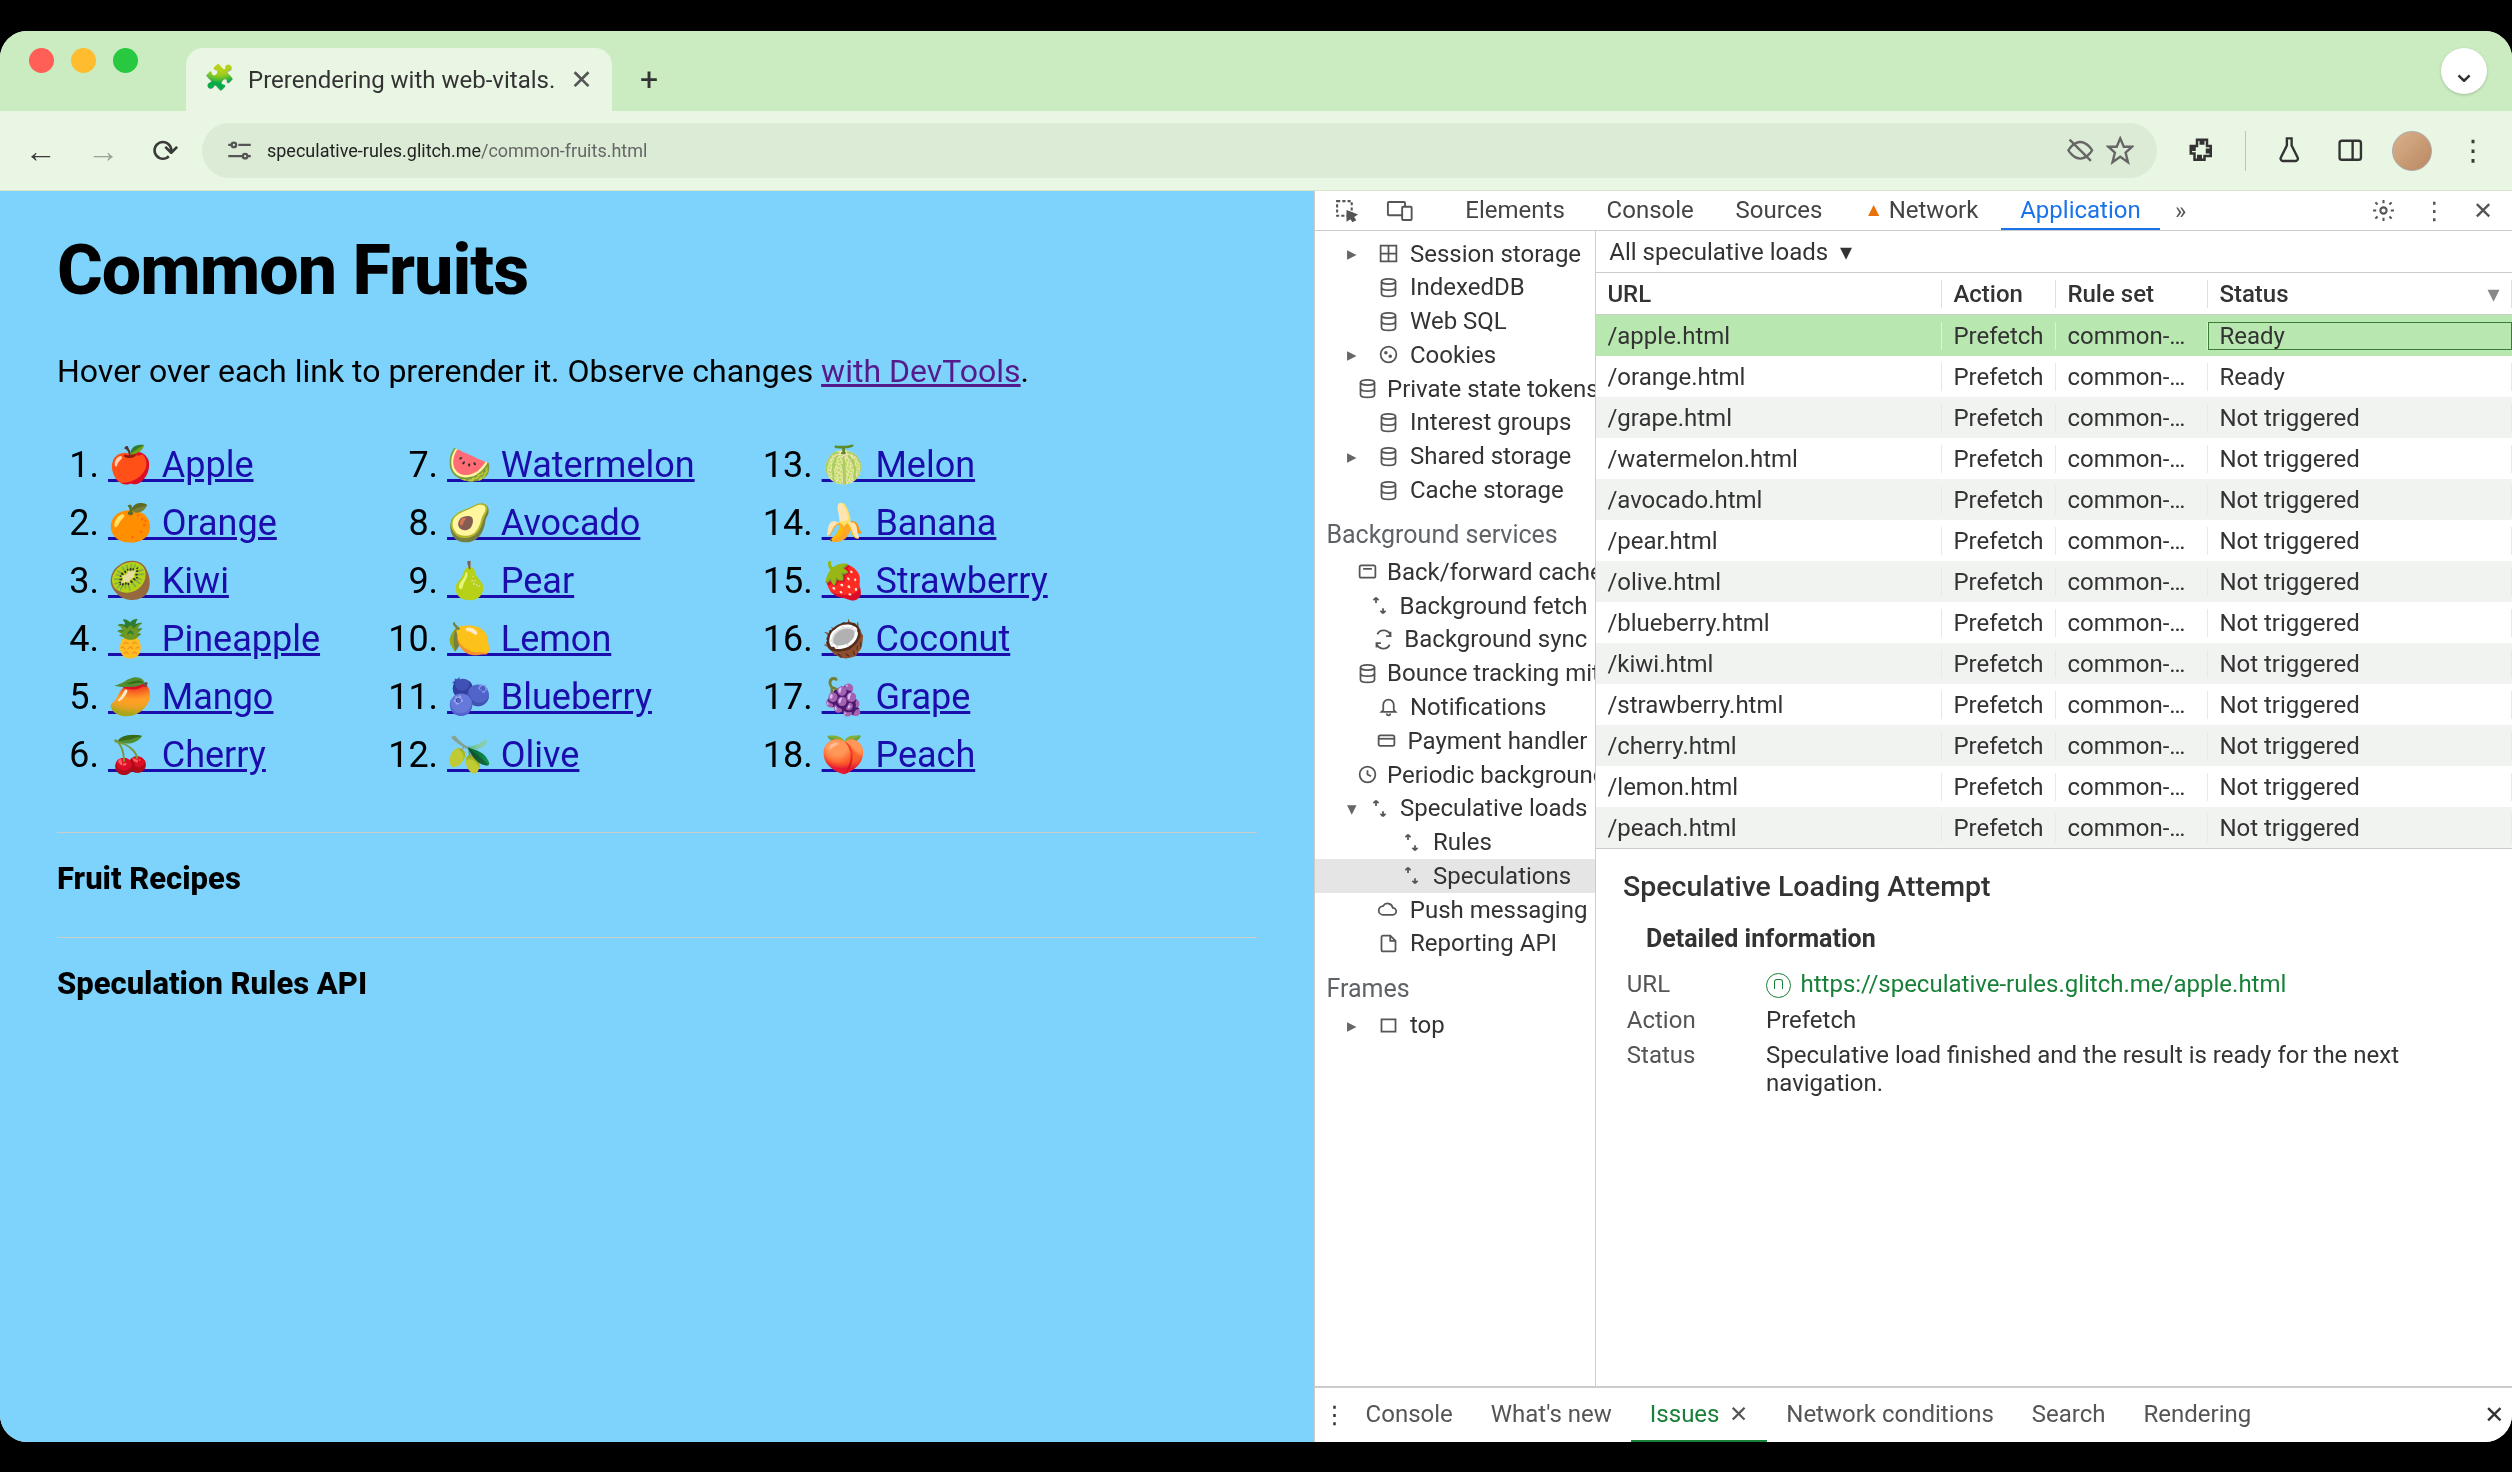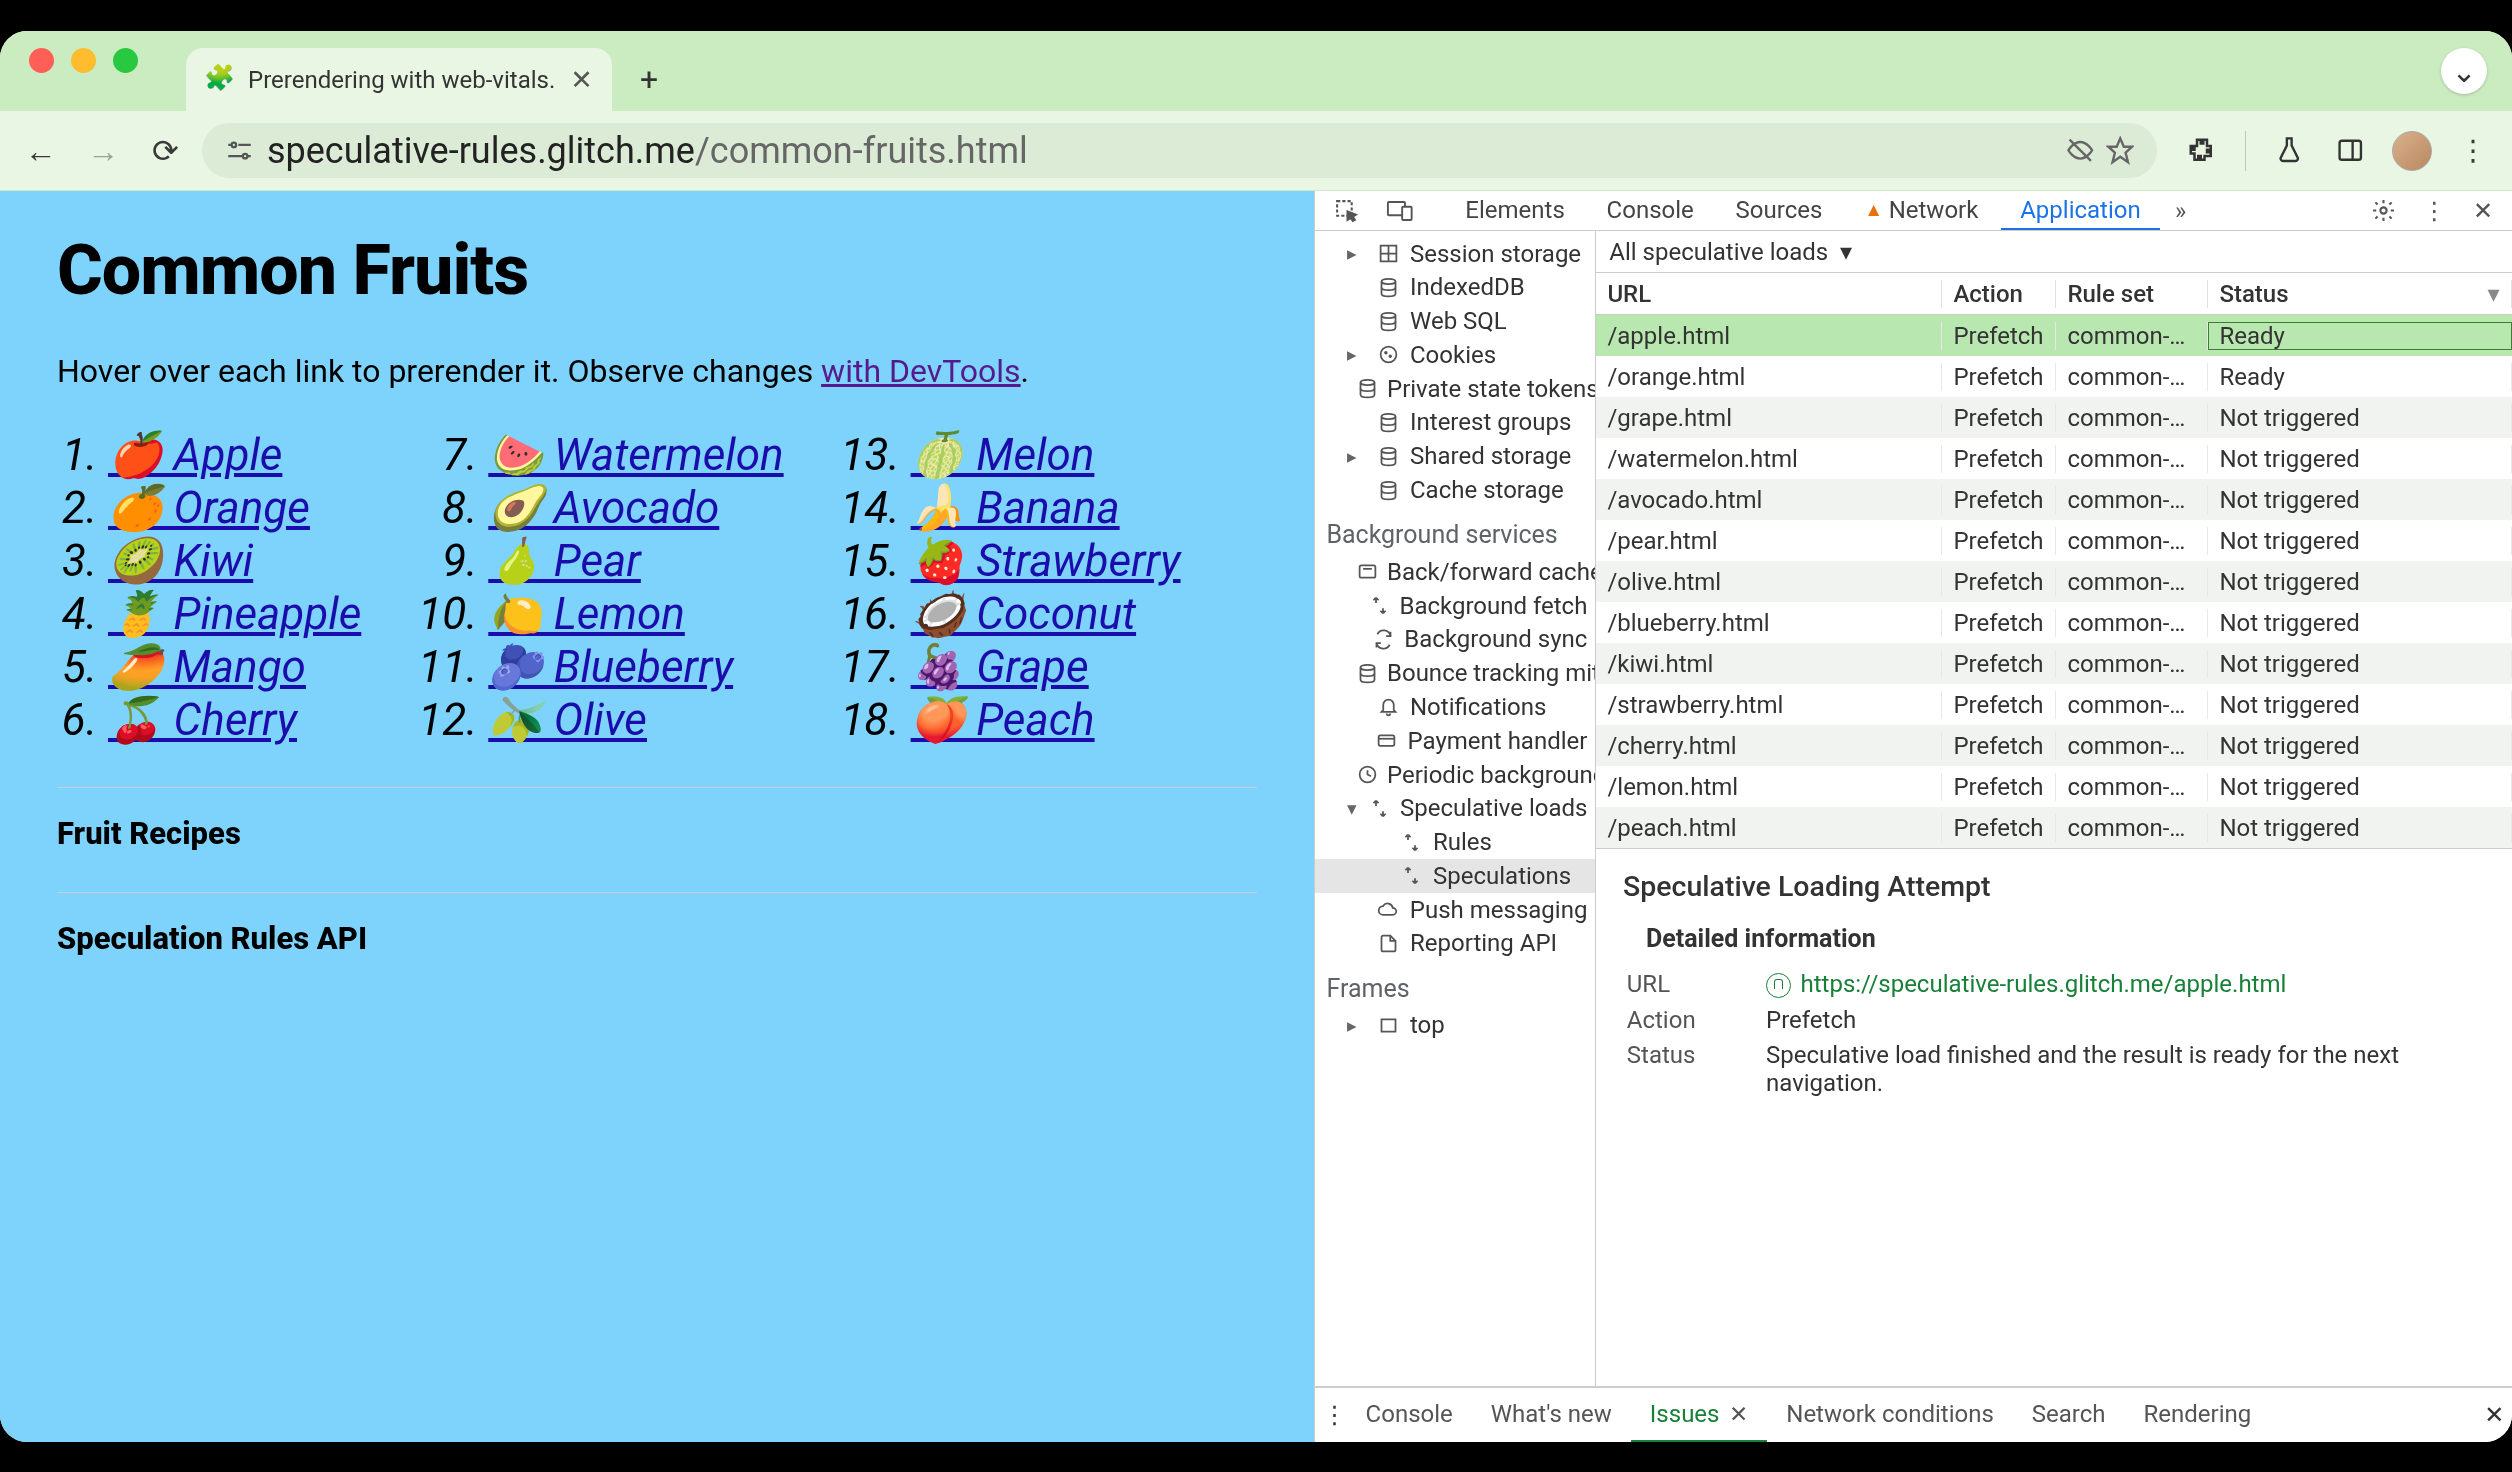--- a/index.html
+++ b/index.html
@@ -80,21 +80,21 @@
   .omnibox {
     flex: 1;
     height: 55px;
     background: #dcebd5;
     border-radius: 28.5px;
     display: flex;
     align-items: center;
     padding: 0 23px;
     gap: 13.3px;
     color: #444;
-    font-size: 36px;
+    font-size: 18px;
   }
   .omnibox .site-icn { width: 28.5px; height: 28.5px; display:flex;align-items:center;justify-content:center;}
   .omnibox .url { flex: 1; }
   .omnibox .url .host { color: #222; }
   .omnibox .url .path { color: #666; }
   .omnibox .rt { display:flex; gap: 11.4px; color:#666; }
   .addr-right { display: flex; align-items: center; gap: 13.3px; padding-left: 9.5px;}
   .addr-sep { width:1px; height: 40px; background: #b7c9ae; margin: 0 5.7px;}
   .addr-right .icn { width: 48px; height: 48px; display:flex;align-items:center;justify-content:center;color:#3a3a3a;font-size:28.5px;cursor:pointer;}
   .avatar { width: 40px; height: 40px; border-radius: 50%; background: linear-gradient(135deg,#d9b28c,#b98761); border: 1px solid #aaa;}
@@ -109,21 +109,21 @@
     color: #000;
     border-right: 1px solid #ccc;
   }
   .page h1 { font-size: 70px; font-weight: 800; margin-bottom: 38px; letter-spacing: -1px;}
   .page h2 { font-size: 31px; font-weight: 800; margin: 27px 0; }
   .page p { margin: 9.5px 0 34px; line-height: 1.4; }
   .page a { color: #551a8b; text-decoration: underline; }
   .page hr { border: none; border-top: 1px solid #ccc; margin: 40px 0 19px; }
   .fruit-lists { display: flex; gap: 76px; }
   .fruit-lists ol { list-style-position: outside; margin-left: 51px; }
-  .fruit-lists li { margin: 1px 0; font-size: 44px; font-style: italic; }
+  .fruit-lists li { margin: 16px 0; font-size: 36px; }
   .fruit-lists li a { color: #1a0dab; text-decoration: underline; }
   .recipes { font-size: 36px; margin-top: 7.6px;}
   .recipes a { color: #1a0dab; text-decoration: underline; margin-right: 34px;}
   
   .devtools {
     width: 1197px;
     display: flex;
     flex-direction: column;
     background: #fff;
     min-height: 0;

